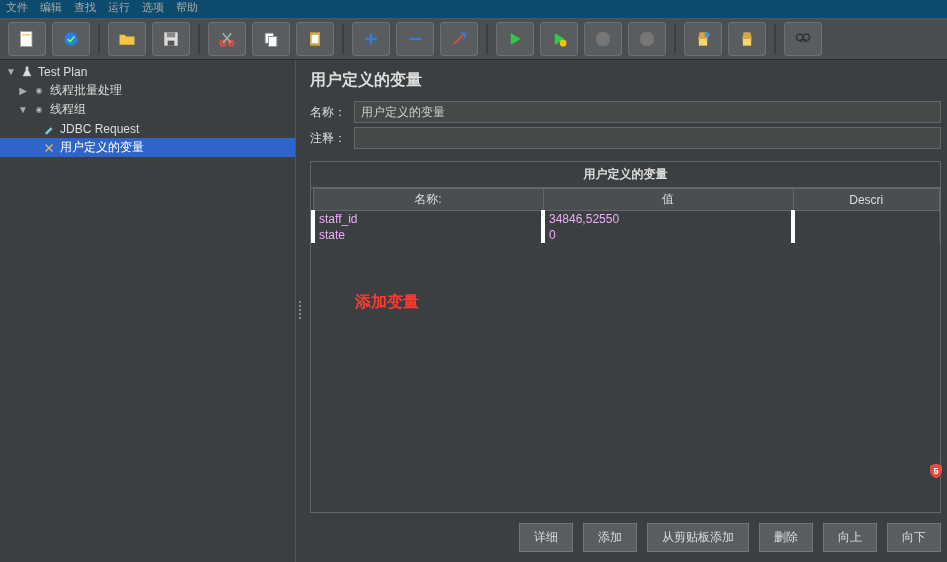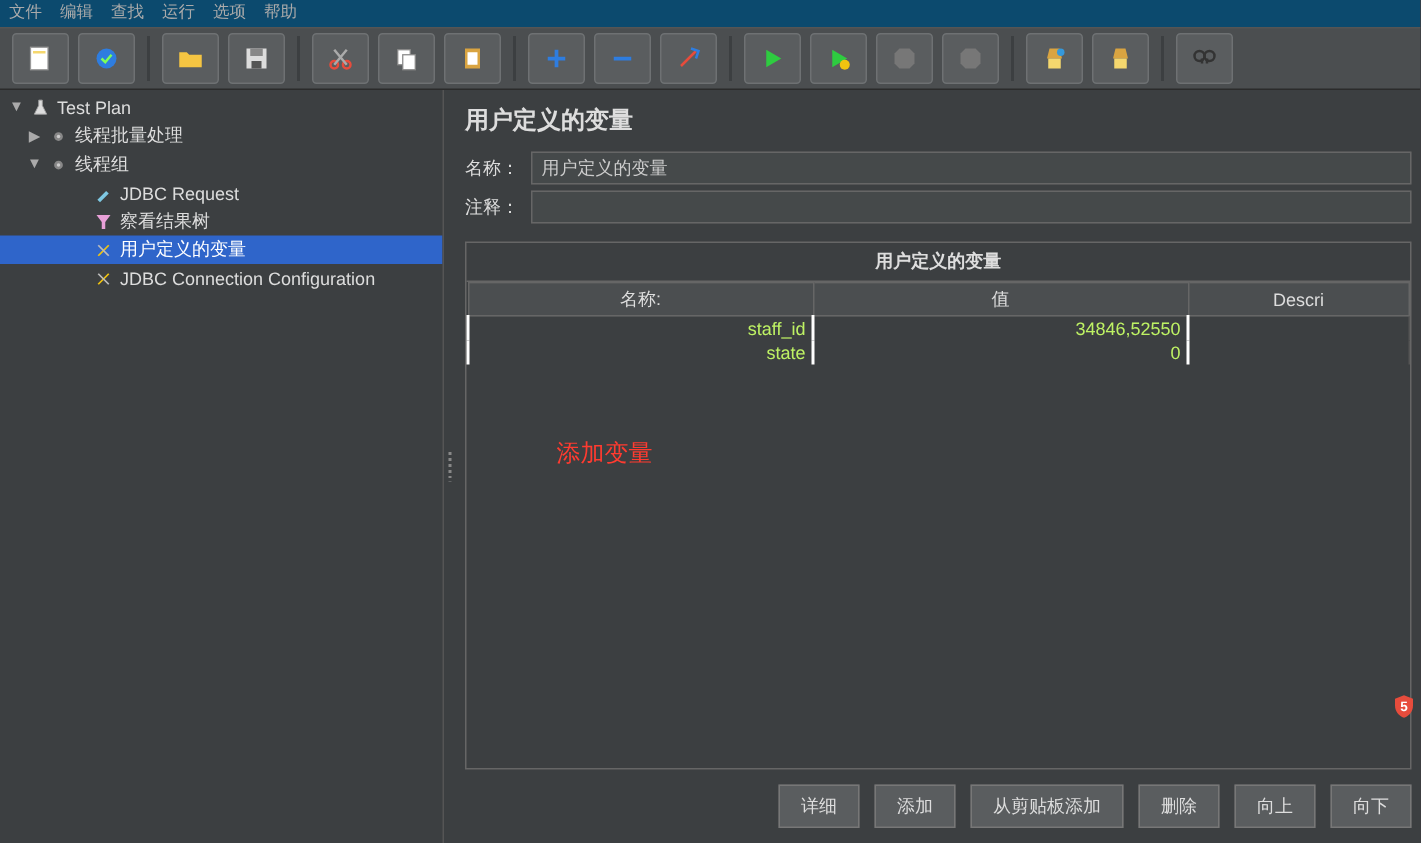--- a/index.html
+++ b/index.html
@@ -12,39 +12,39 @@
 .tbtn { width: 38px; height: 34px; background: #5a5d5f; border: 1px solid #6e7173; border-radius: 3px; display: flex; align-items: center; justify-content: center; cursor: pointer; }
 .tbtn svg { width: 20px; height: 20px; }
 .tsep { width: 2px; height: 30px; background: #3c3f41; margin: 0 2px; }
 
 .main { display: flex; height: calc(100% - 60px); }
 .tree { width: 296px; background: #3c3f41; border-right: 1px solid #555; padding-top: 2px; overflow: hidden; position: relative; }
 .treerow { display: flex; align-items: center; height: 19px; padding-left: 6px; color: #ddd; white-space: nowrap; }
 .treerow.sel { background: #2f65ca; color: #fff; }
 .treerow .tw { width: 10px; display: inline-flex; justify-content: center; color: #aaa; font-size: 10px; }
 .treerow .ic { width: 16px; height: 16px; margin: 0 3px; display: inline-flex; align-items: center; justify-content: center; }
-.indent0 { padding-left: 6px; } .indent1 { padding-left: 18px; } .indent3 { padding-left: 58px; }
+.indent0 { padding-left: 6px; } .indent1 { padding-left: 18px; } .indent3 { padding-left: 38px; }
 
 .splitter { width: 8px; background: #3c3f41; display: flex; align-items: center; justify-content: center; cursor: col-resize; }
 .splitter::before { content: ""; width: 2px; height: 20px; background: repeating-linear-gradient(#888 0 2px, transparent 2px 4px); }
 
 .panel { flex: 1; background: #3c3f41; display: flex; flex-direction: column; overflow: hidden; }
 .panel-title { font-size: 16px; font-weight: bold; color: #ddd; padding: 10px 6px 8px; }
 .formrow { display: flex; align-items: center; margin: 2px 6px; }
 .formrow label { width: 44px; color: #ddd; font-weight: normal; }
 .formrow .field { flex: 1; height: 22px; background: #45494a; border: 1px solid #666; color: #ccc; padding: 2px 6px; }
 
 .tablewrap { margin: 10px 6px 0 6px; border: 1px solid #666; flex: 1; display: flex; flex-direction: column; background: #3c3f41; position: relative; }
 .tablewrap .caption { text-align: center; padding: 4px 0; color: #ddd; border-bottom: 1px solid #666; font-weight: bold; }
 table { width: 100%; border-collapse: collapse; }
 th { background: #4b4e50; border: 1px solid #666; padding: 2px 4px; color: #ddd; font-weight: normal; text-align: center; height: 18px; }
-td { border-left: 2px solid #ffffff; border-right: 1px solid #555; padding: 1px 4px; color: #bef264; height: 16px; text-align: right; }
+td { border-left: 4px solid #ffffff; border-right: 1px solid #555; padding: 1px 4px; color: #f0abfc; height: 16px; }
 .col-name { width: 230px; } .col-val { width: 250px; }
 
-.annot { position: absolute; top: 130px; left: 60px; color: #ff3b30; font-size: 16px; font-weight: 400; text-align: center; }
+.annot { position: absolute; top: 130px; left: 44px; color: #ff3b30; font-size: 16px; font-weight: 700; text-align: center; }
 
 .btnrow { display: flex; gap: 10px; justify-content: flex-end; padding: 10px 6px; }
 .btn { background: #5a5d5f; border: 1px solid #777; color: #ddd; padding: 5px 14px; border-radius: 0; cursor: pointer; font-size: 12px; }
 
 .badge { position: absolute; right: 2px; bottom: 82px; width: 18px; height: 18px; }
 </style>
 </head>
 <body>
 
 <div class="menubar">
@@ -197,45 +197,28 @@
       <span>线程组</span>
     </div>
     <div class="treerow indent3">
       <span class="ic">
           <svg width="14" height="14" viewBox="0 0 24 24">
             <path d="M5 19l10-10 3 3-10 10z" fill="#7ec8e3"></path>
           </svg>
         </span>
       <span>JDBC Request</span>
     </div>
-    <div class="treerow indent3">
-      <span class="ic">
-          <svg width="14" height="14" viewBox="0 0 24 24">
-            <path d="M4 4h16l-6 8v8h-4v-8z" fill="#e8a0d8"></path>
-          </svg>
-        </span>
-      <span>察看结果树</span>
-    </div>
     <div class="treerow indent3 sel">
       <span class="ic">
           <svg width="14" height="14" viewBox="0 0 24 24">
             <path d="M6 18L18 6" stroke="#f1c40f" stroke-width="2"></path>
             <path d="M6 6l12 12" stroke="#bbb" stroke-width="2"></path>
           </svg>
         </span>
       <span>用户定义的变量</span>
-    </div>
-    <div class="treerow indent3">
-      <span class="ic">
-          <svg width="14" height="14" viewBox="0 0 24 24">
-            <path d="M6 18L18 6" stroke="#f1c40f" stroke-width="2"></path>
-            <path d="M6 6l12 12" stroke="#bbb" stroke-width="2"></path>
-          </svg>
-        </span>
-      <span>JDBC Connection Configuration</span>
     </div>
   </div>
 
   <div class="splitter"></div>
 
   <div class="panel">
     <div class="panel-title">用户定义的变量</div>
     <div class="formrow">
       <label>名称：</label>
       <input class="field" value="用户定义的变量" style="">

